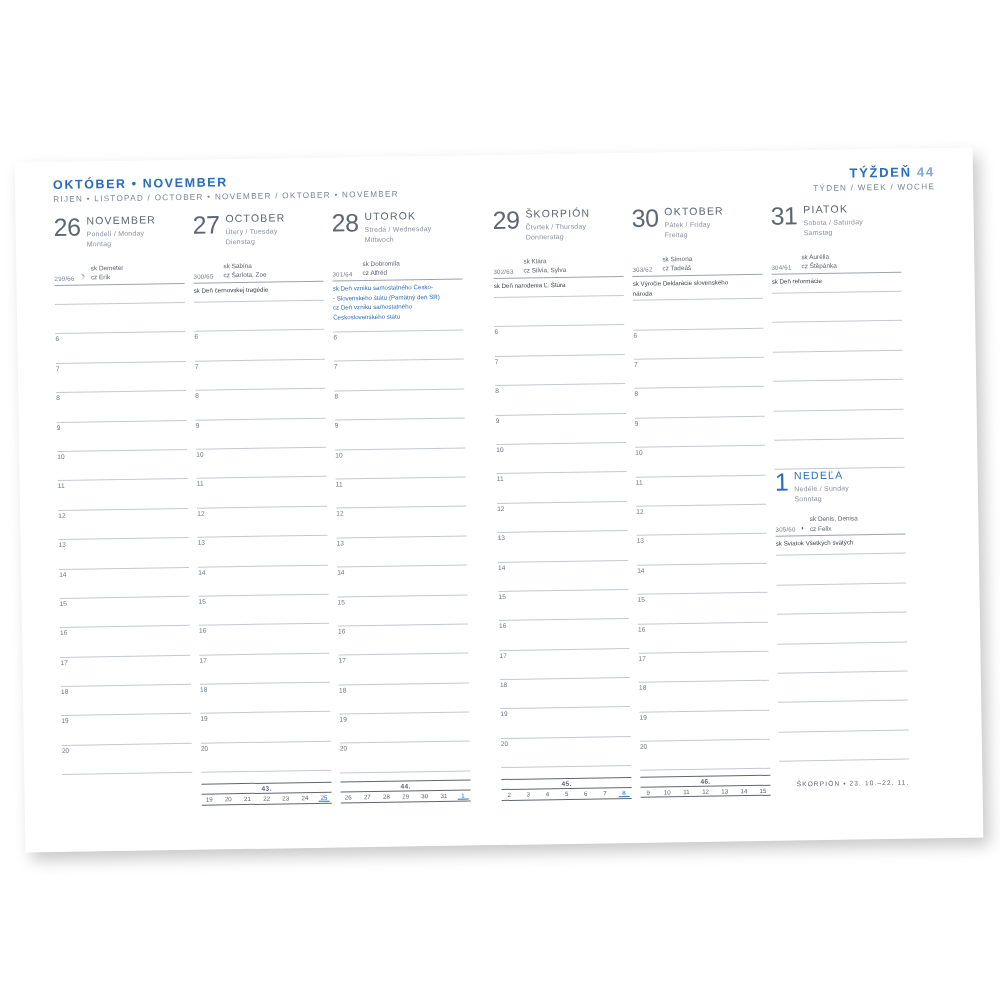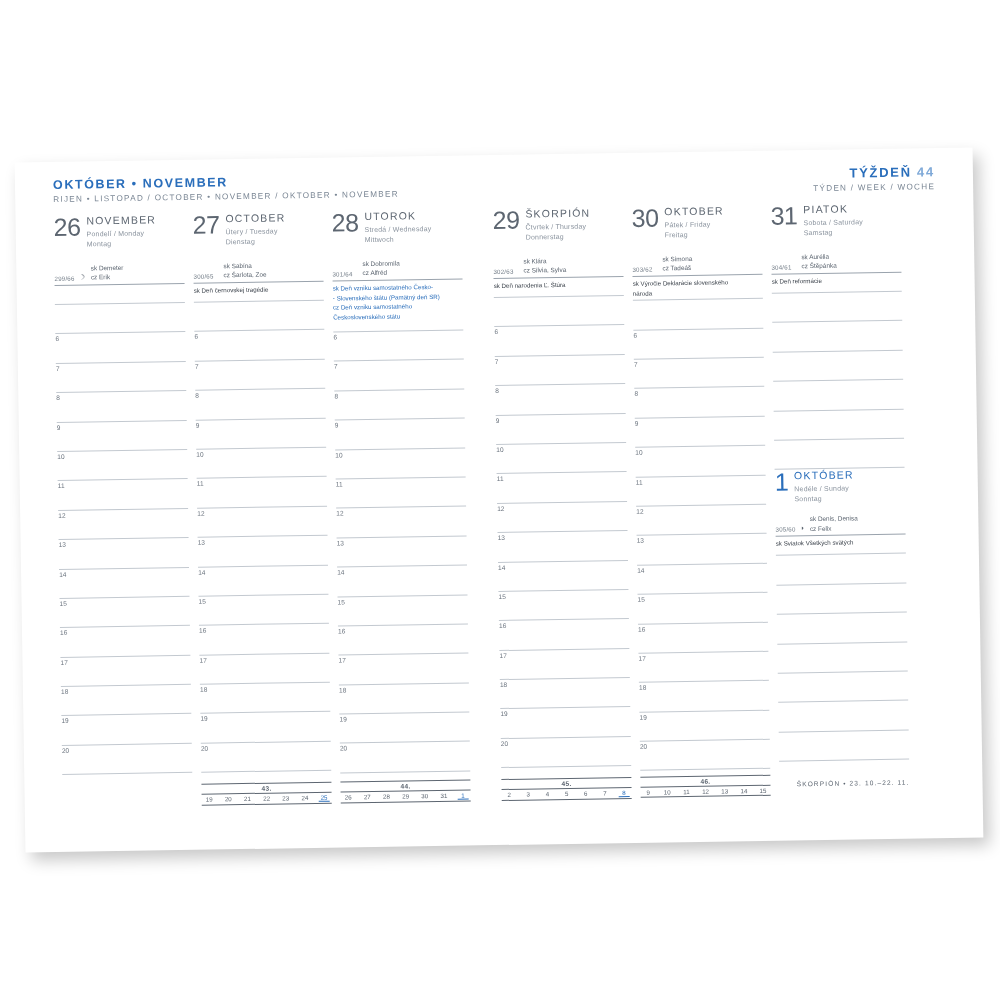--- a/index.html
+++ b/index.html
@@ -472,21 +472,21 @@
             <div class="hrow blank">&nbsp;</div>
             <div class="hrow blank">&nbsp;</div>
             <div class="hrow blank">&nbsp;</div>
             <div class="hrow blank">&nbsp;</div>
           </div>
 
           <div class="sun-block">
             <div class="dayhead" style="height:42px;">
               <div class="dnum sun">1</div>
               <div>
-                <div class="dname sun">OKTÓBER</div>
+                <div class="dname sun">NEDEĽA</div>
                 <div class="dtrans" style="white-space:pre-line">Nedéle / Sunday
 Sonntag</div>
               </div>
             </div>
             <div class="names">
               <div class="left">
                 <span class="daycode">305/60</span>
               </div>
               <div class="moon">◑</div>
               <div class="right">

